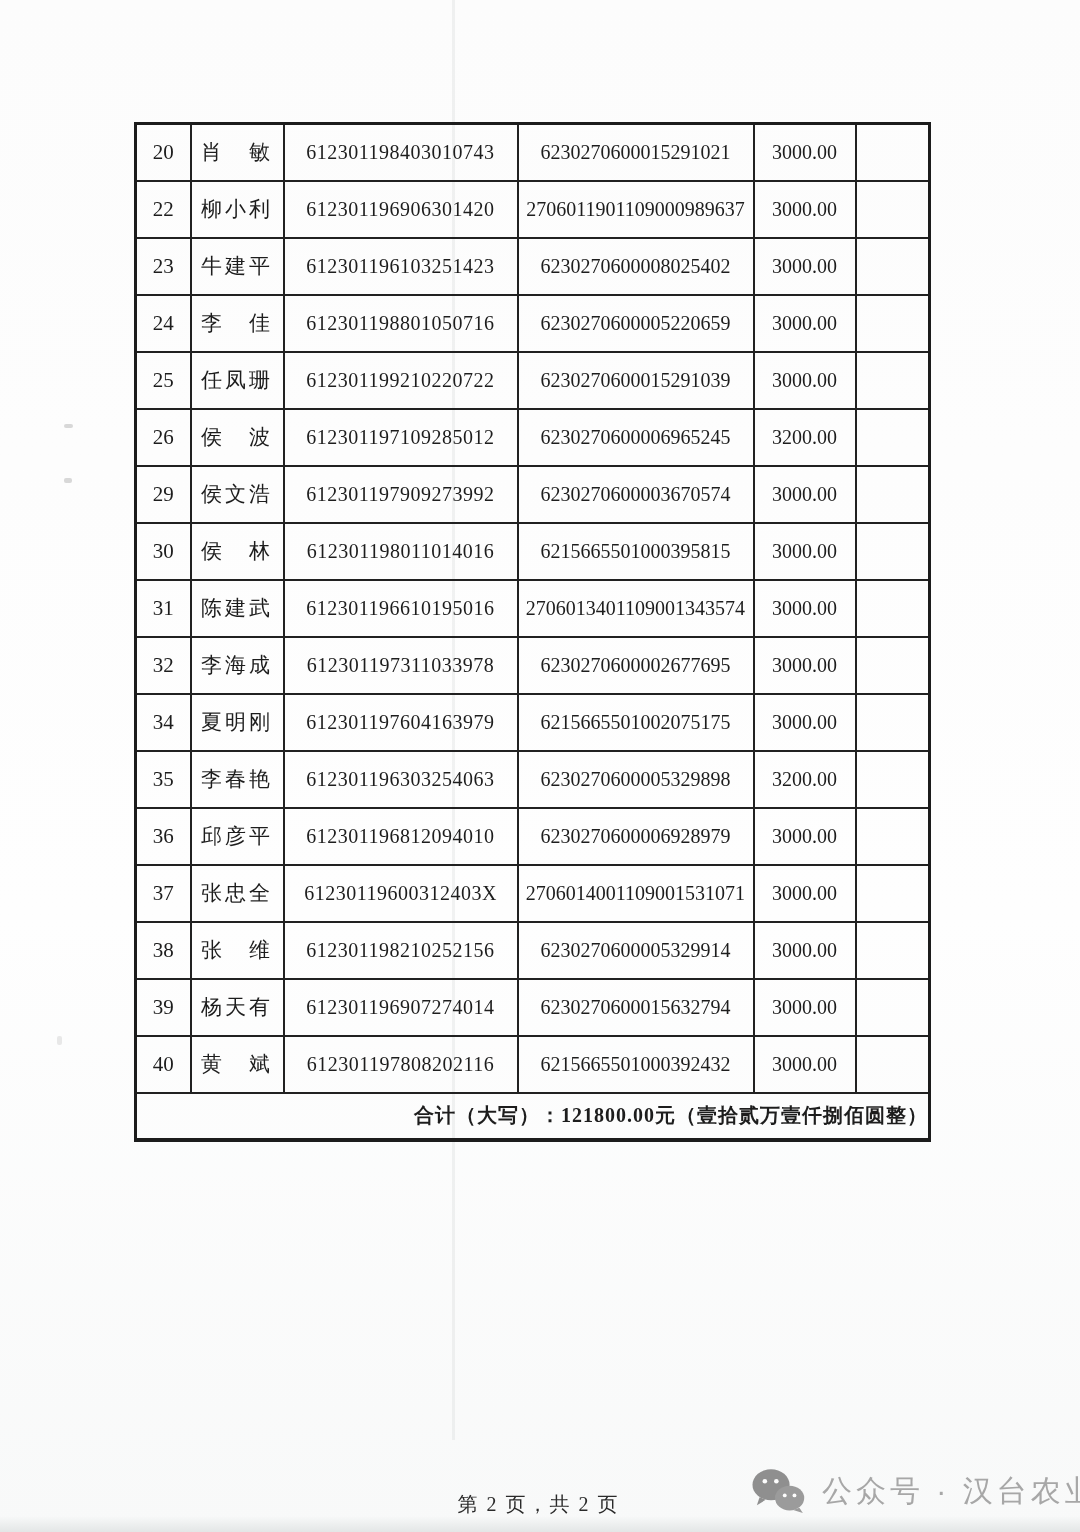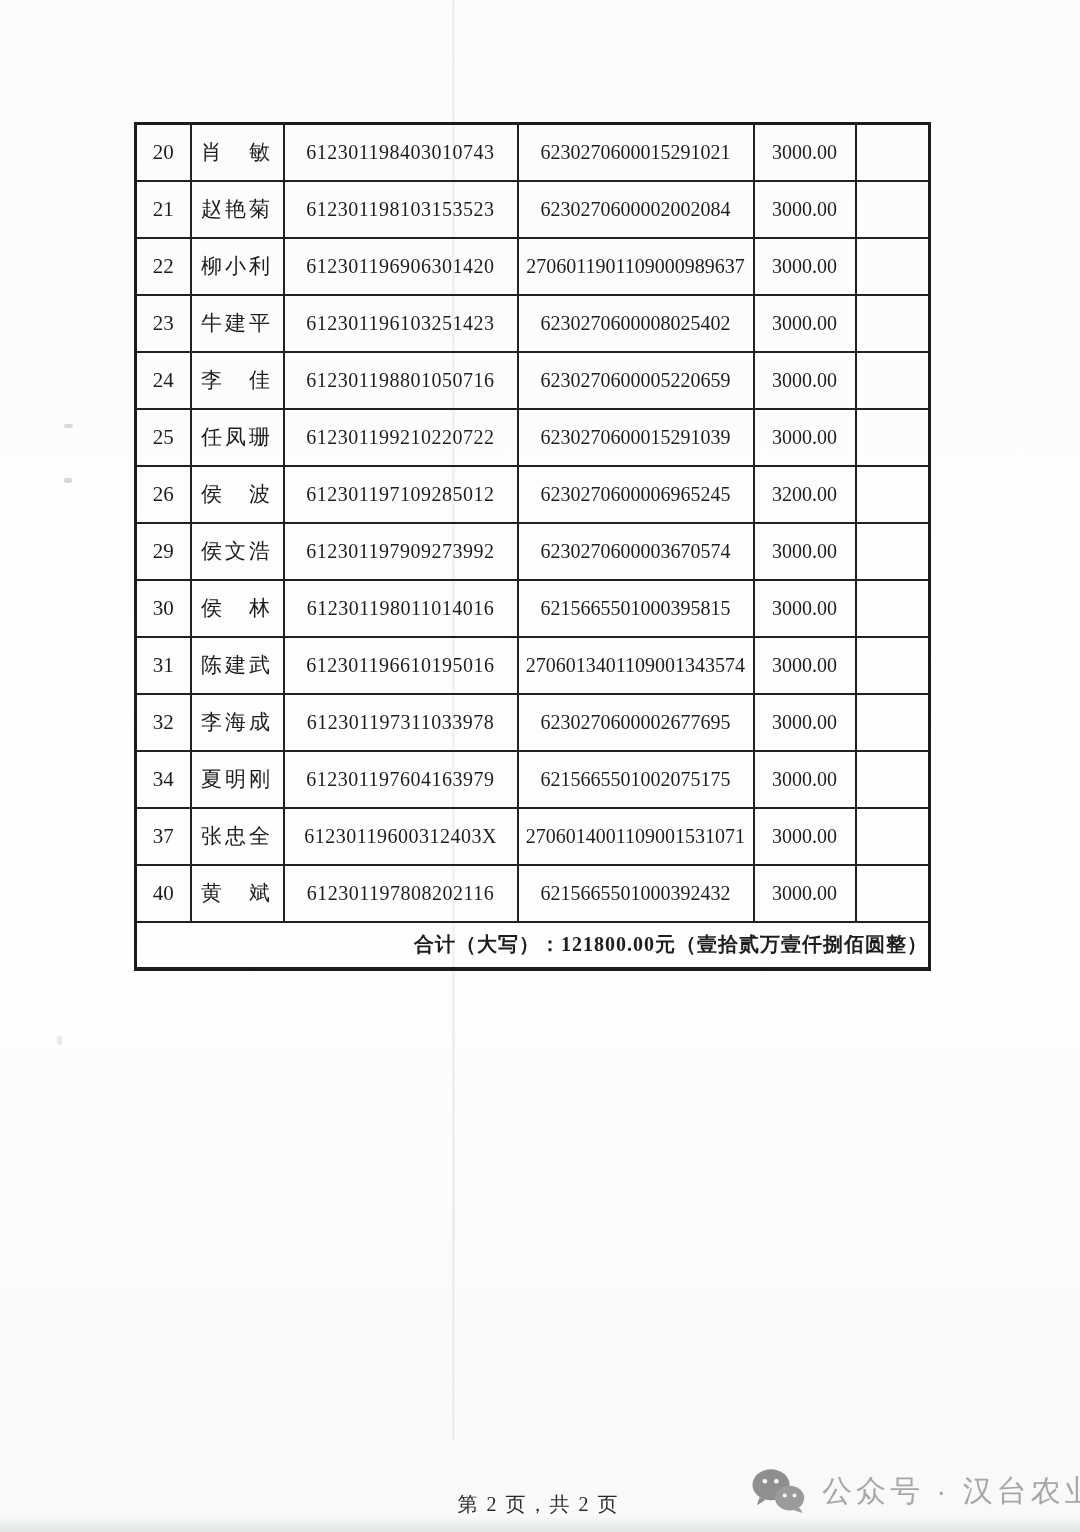--- a/index.html
+++ b/index.html
@@ -94,28 +94,20 @@
     <tbody>
         <tr class="data-row">
     <td class="c-no">20</td>
     <td class="c-name">肖　敏</td>
     <td class="c-id">612301198403010743</td>
     <td class="c-acct">6230270600015291021</td>
     <td class="c-amt">3000.00</td>
     <td class="c-rem"></td>
   </tr>
         <tr class="data-row">
-    <td class="c-no">21</td>
-    <td class="c-name">赵艳菊</td>
-    <td class="c-id">612301198103153523</td>
-    <td class="c-acct">6230270600002002084</td>
-    <td class="c-amt">3000.00</td>
-    <td class="c-rem"></td>
-  </tr>
-        <tr class="data-row">
     <td class="c-no">22</td>
     <td class="c-name">柳小利</td>
     <td class="c-id">612301196906301420</td>
     <td class="c-acct">2706011901109000989637</td>
     <td class="c-amt">3000.00</td>
     <td class="c-rem"></td>
   </tr>
         <tr class="data-row">
     <td class="c-no">23</td>
     <td class="c-name">牛建平</td>
@@ -182,24 +174,56 @@
   </tr>
         <tr class="data-row">
     <td class="c-no">34</td>
     <td class="c-name">夏明刚</td>
     <td class="c-id">612301197604163979</td>
     <td class="c-acct">6215665501002075175</td>
     <td class="c-amt">3000.00</td>
     <td class="c-rem"></td>
   </tr>
         <tr class="data-row">
+    <td class="c-no">35</td>
+    <td class="c-name">李春艳</td>
+    <td class="c-id">612301196303254063</td>
+    <td class="c-acct">6230270600005329898</td>
+    <td class="c-amt">3200.00</td>
+    <td class="c-rem"></td>
+  </tr>
+        <tr class="data-row">
+    <td class="c-no">36</td>
+    <td class="c-name">邱彦平</td>
+    <td class="c-id">612301196812094010</td>
+    <td class="c-acct">6230270600006928979</td>
+    <td class="c-amt">3000.00</td>
+    <td class="c-rem"></td>
+  </tr>
+        <tr class="data-row">
     <td class="c-no">37</td>
     <td class="c-name">张忠全</td>
     <td class="c-id">61230119600312403X</td>
     <td class="c-acct">2706014001109001531071</td>
+    <td class="c-amt">3000.00</td>
+    <td class="c-rem"></td>
+  </tr>
+        <tr class="data-row">
+    <td class="c-no">38</td>
+    <td class="c-name">张　维</td>
+    <td class="c-id">612301198210252156</td>
+    <td class="c-acct">6230270600005329914</td>
+    <td class="c-amt">3000.00</td>
+    <td class="c-rem"></td>
+  </tr>
+        <tr class="data-row">
+    <td class="c-no">39</td>
+    <td class="c-name">杨天有</td>
+    <td class="c-id">612301196907274014</td>
+    <td class="c-acct">6230270600015632794</td>
     <td class="c-amt">3000.00</td>
     <td class="c-rem"></td>
   </tr>
         <tr class="data-row">
     <td class="c-no">40</td>
     <td class="c-name">黄　斌</td>
     <td class="c-id">612301197808202116</td>
     <td class="c-acct">6215665501000392432</td>
     <td class="c-amt">3000.00</td>
     <td class="c-rem"></td>

